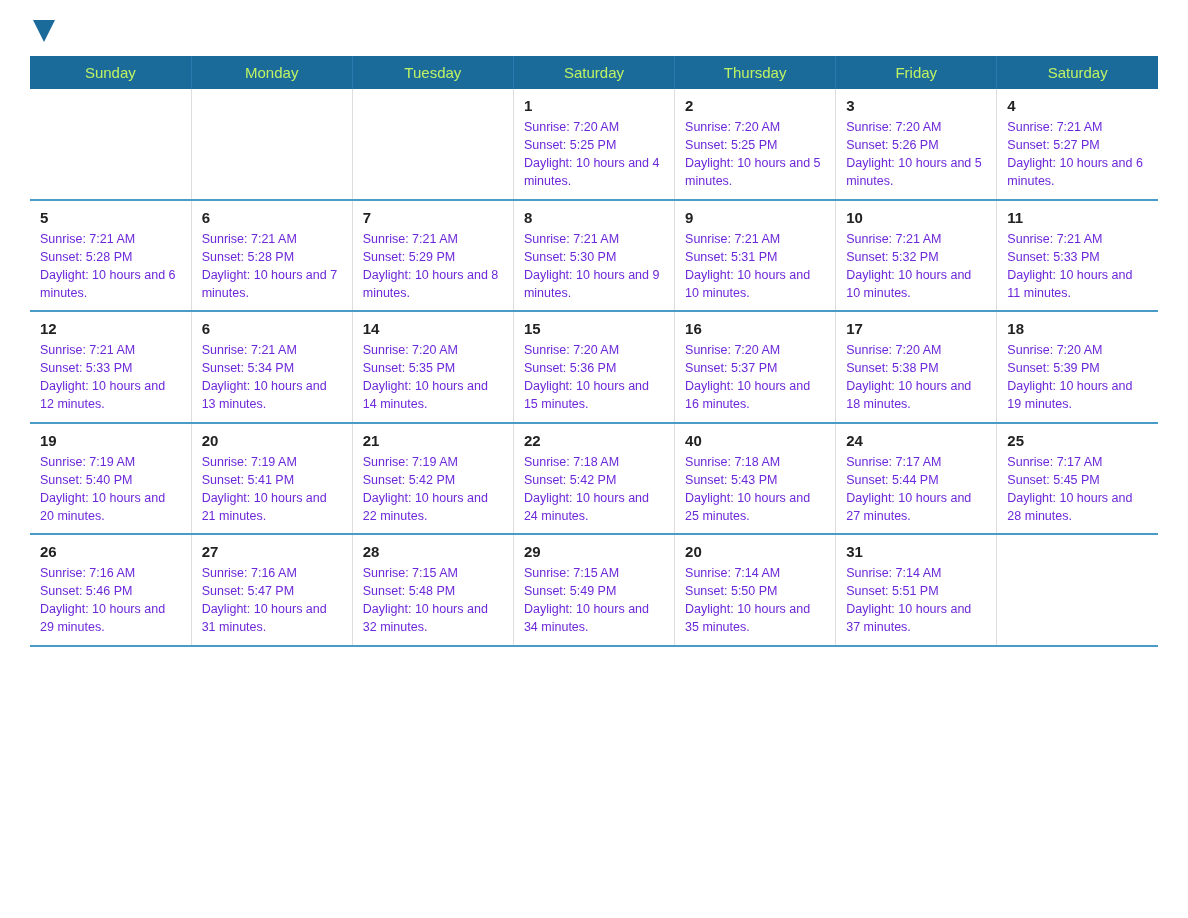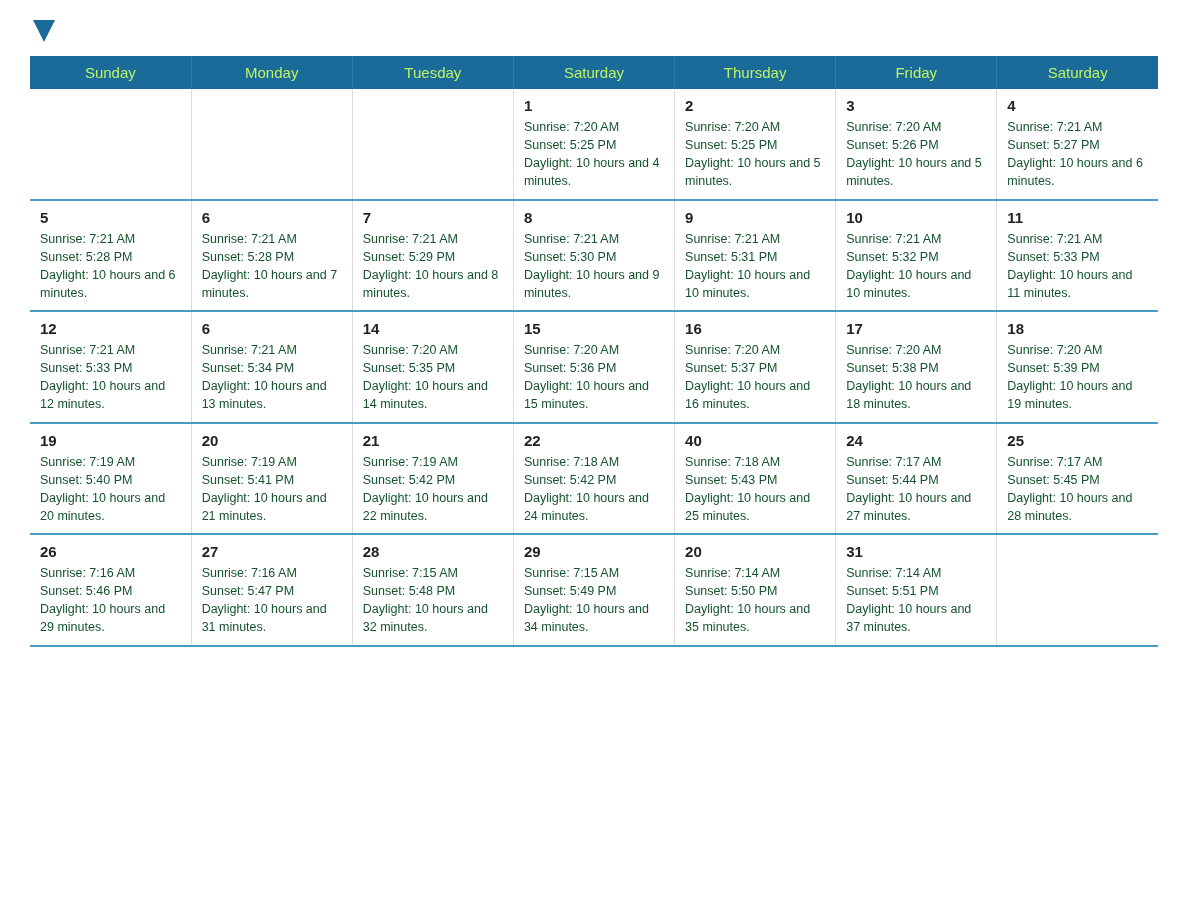--- a/index.html
+++ b/index.html
@@ -84,21 +84,21 @@
     }
     .day-number {
       font-size: 15px;
       font-weight: bold;
       color: #222;
       display: block;
       margin-bottom: 4px;
     }
     .day-info {
       font-size: 12.5px;
-      color: #14532d;
+      color: #6d28d9;
       line-height: 1.45;
     }
   </style>
 </head>
 <body>
 
 <div class="header">
   <div class="logo-container">
     <div class="logo-row">
       <span class="logo-text-general"></span>

